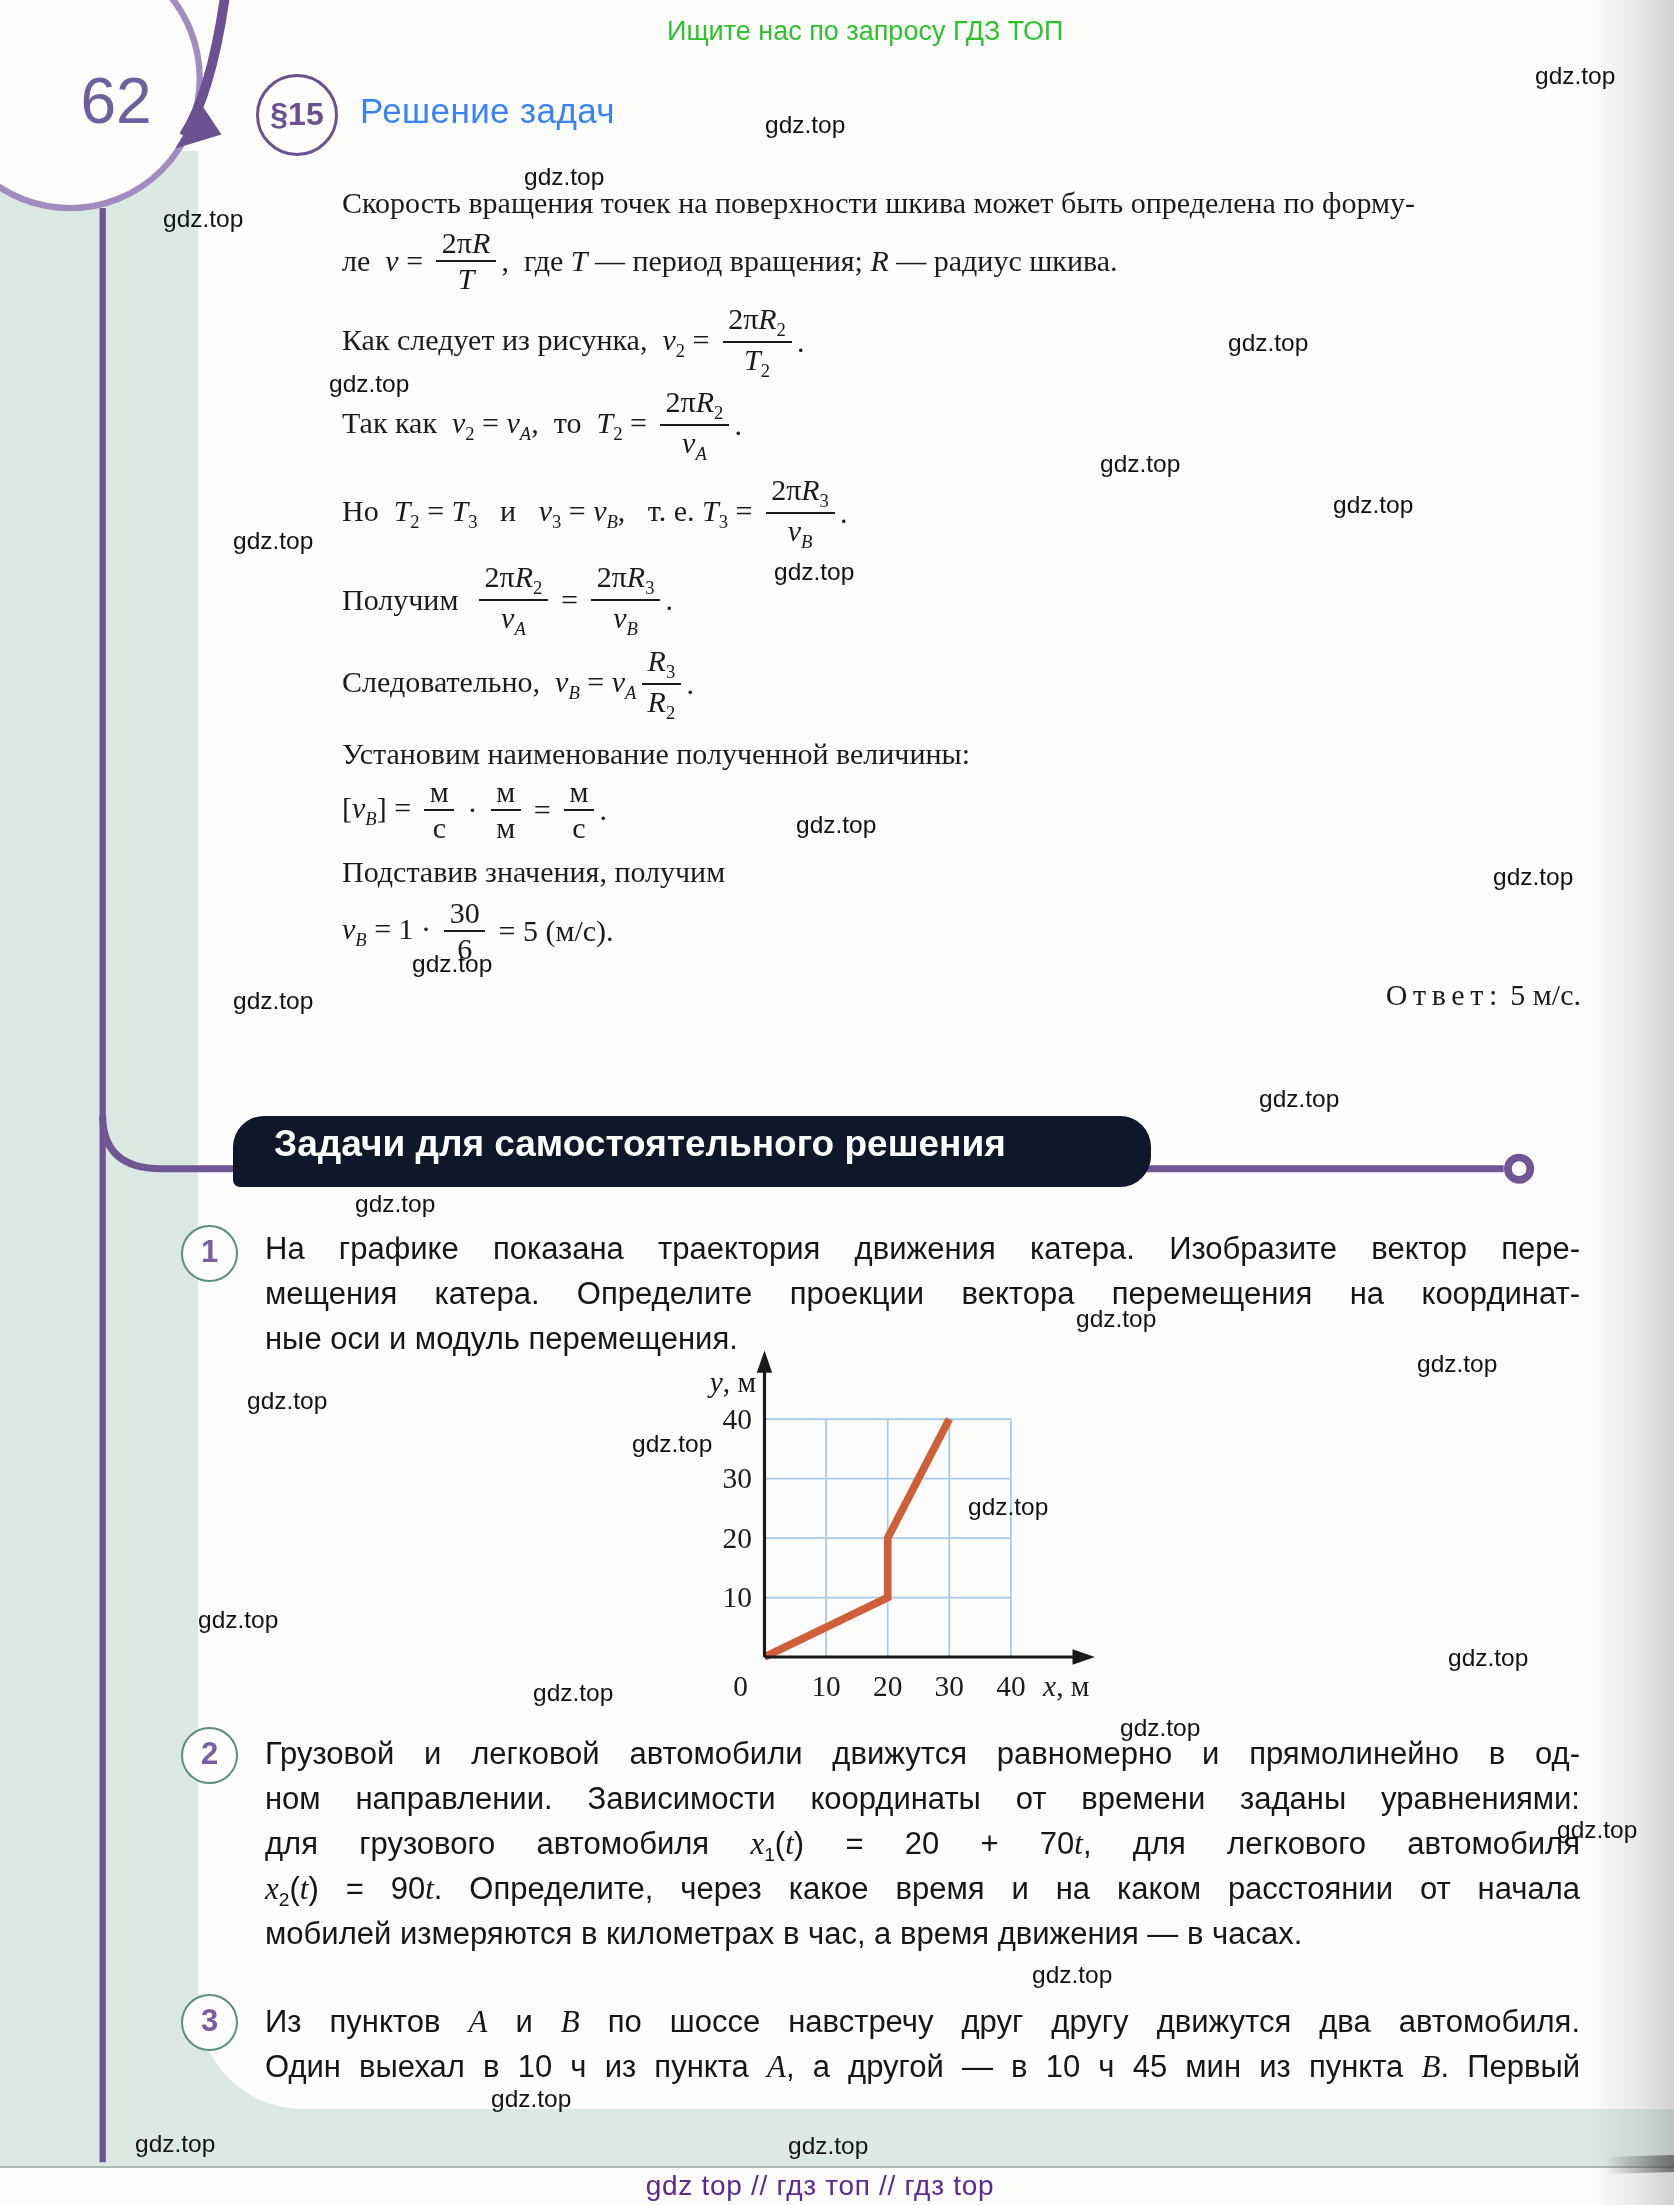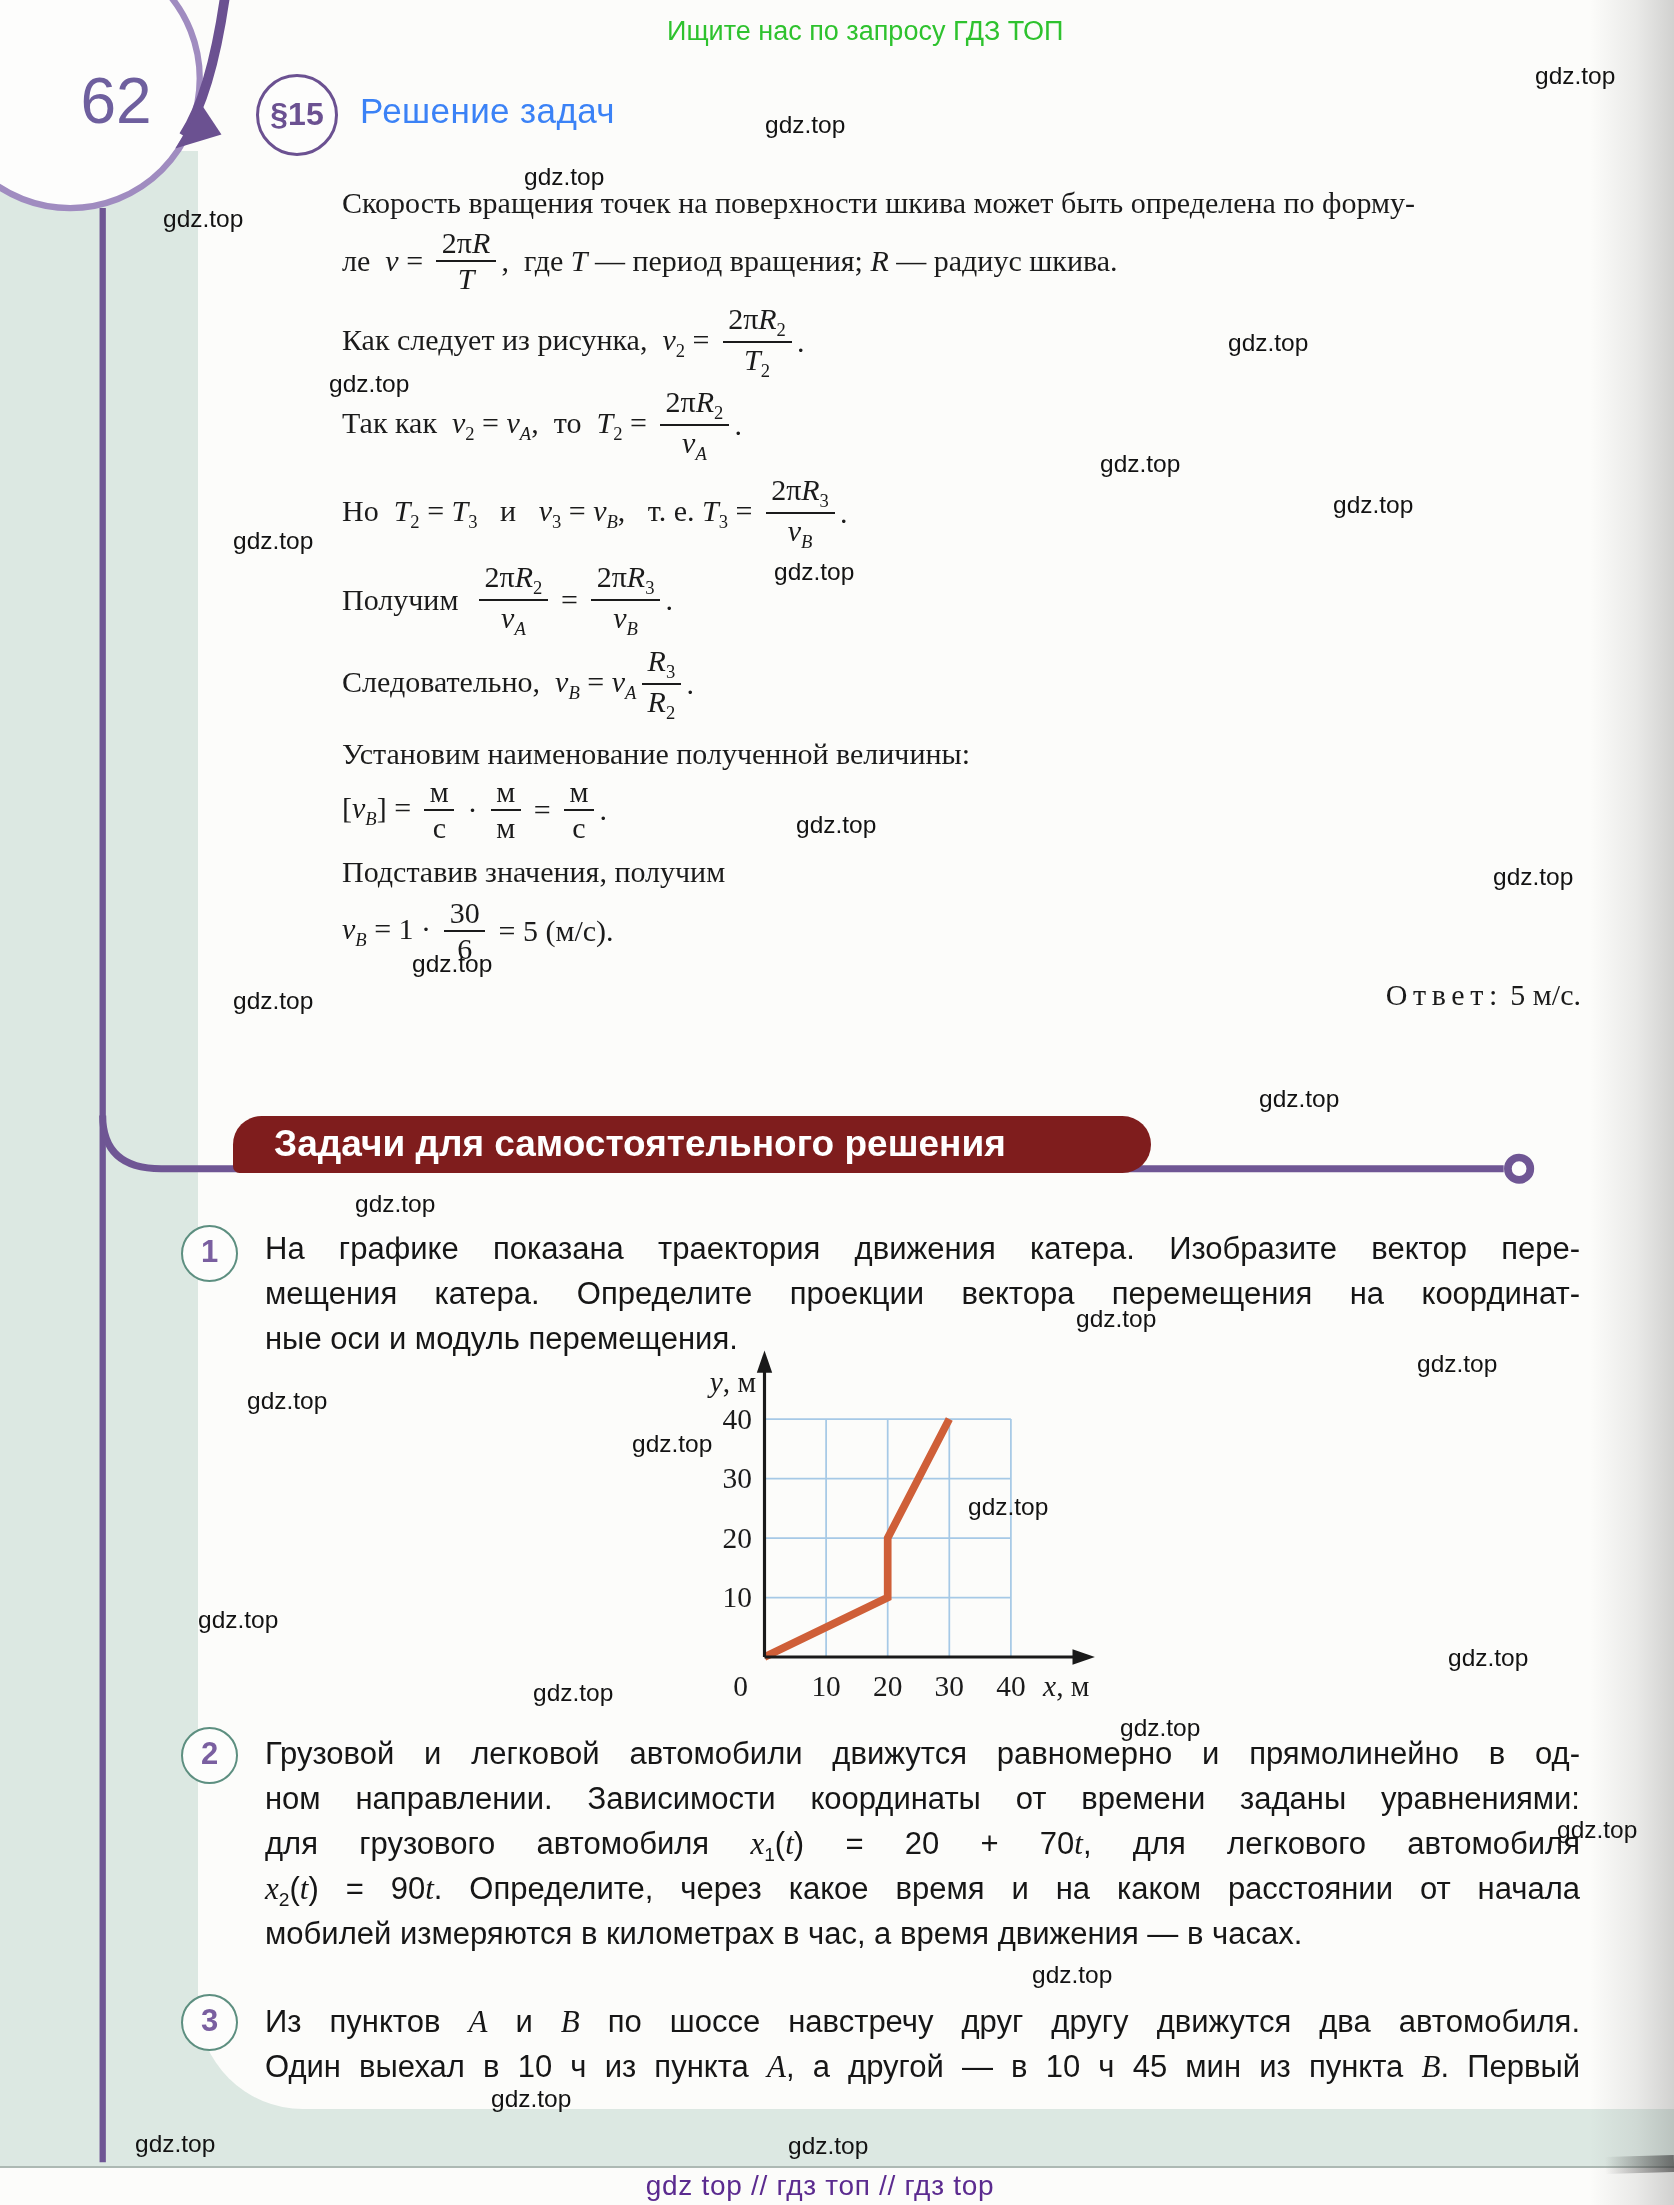--- a/index.html
+++ b/index.html
@@ -38,21 +38,21 @@
   .h60{height:42px;} .h120{height:84px;}
   i{font-style:italic;}
   sub{font-size:.62em;}
   .frac{display:inline-flex;flex-direction:column;align-items:center;margin:0 5.6px;
         line-height:1.12;text-align:center;}
   .frac .fn{border-bottom:2.1px solid #1b1b1b;padding:0 5.6px;}
   .frac .fd{padding:0 5.6px;}
   .ans-label{letter-spacing:5.6px;}
 
   
-  .banner{position:absolute;left:233px;top:1116px;width:918px;height:57px;background:#7f1d1d;
+  .banner{position:absolute;left:233px;top:1116px;width:918px;height:71px;background:#0f172a;
           border-radius:31px 31px 31px 7px;color:#ffffff;font-weight:bold;font-size:37px;
           line-height:56px;padding-left:41px;box-sizing:border-box;white-space:nowrap;}
 
   
   .pnum{position:absolute;width:53px;height:53px;border:2.8px solid #5d8f80;border-radius:50%;
         background:#fdfdfc;text-align:center;line-height:50px;font-size:31px;font-weight:bold;color:#7a5fa0;}
   .ptext{position:absolute;left:265px;width:1315px;font-size:31px;line-height:45px;color:#161616;}
   .ptext i{font-family:"Liberation Serif",serif;}
   .pl{height:45px;}
   .pl.j{text-align:justify;text-align-last:justify;}

